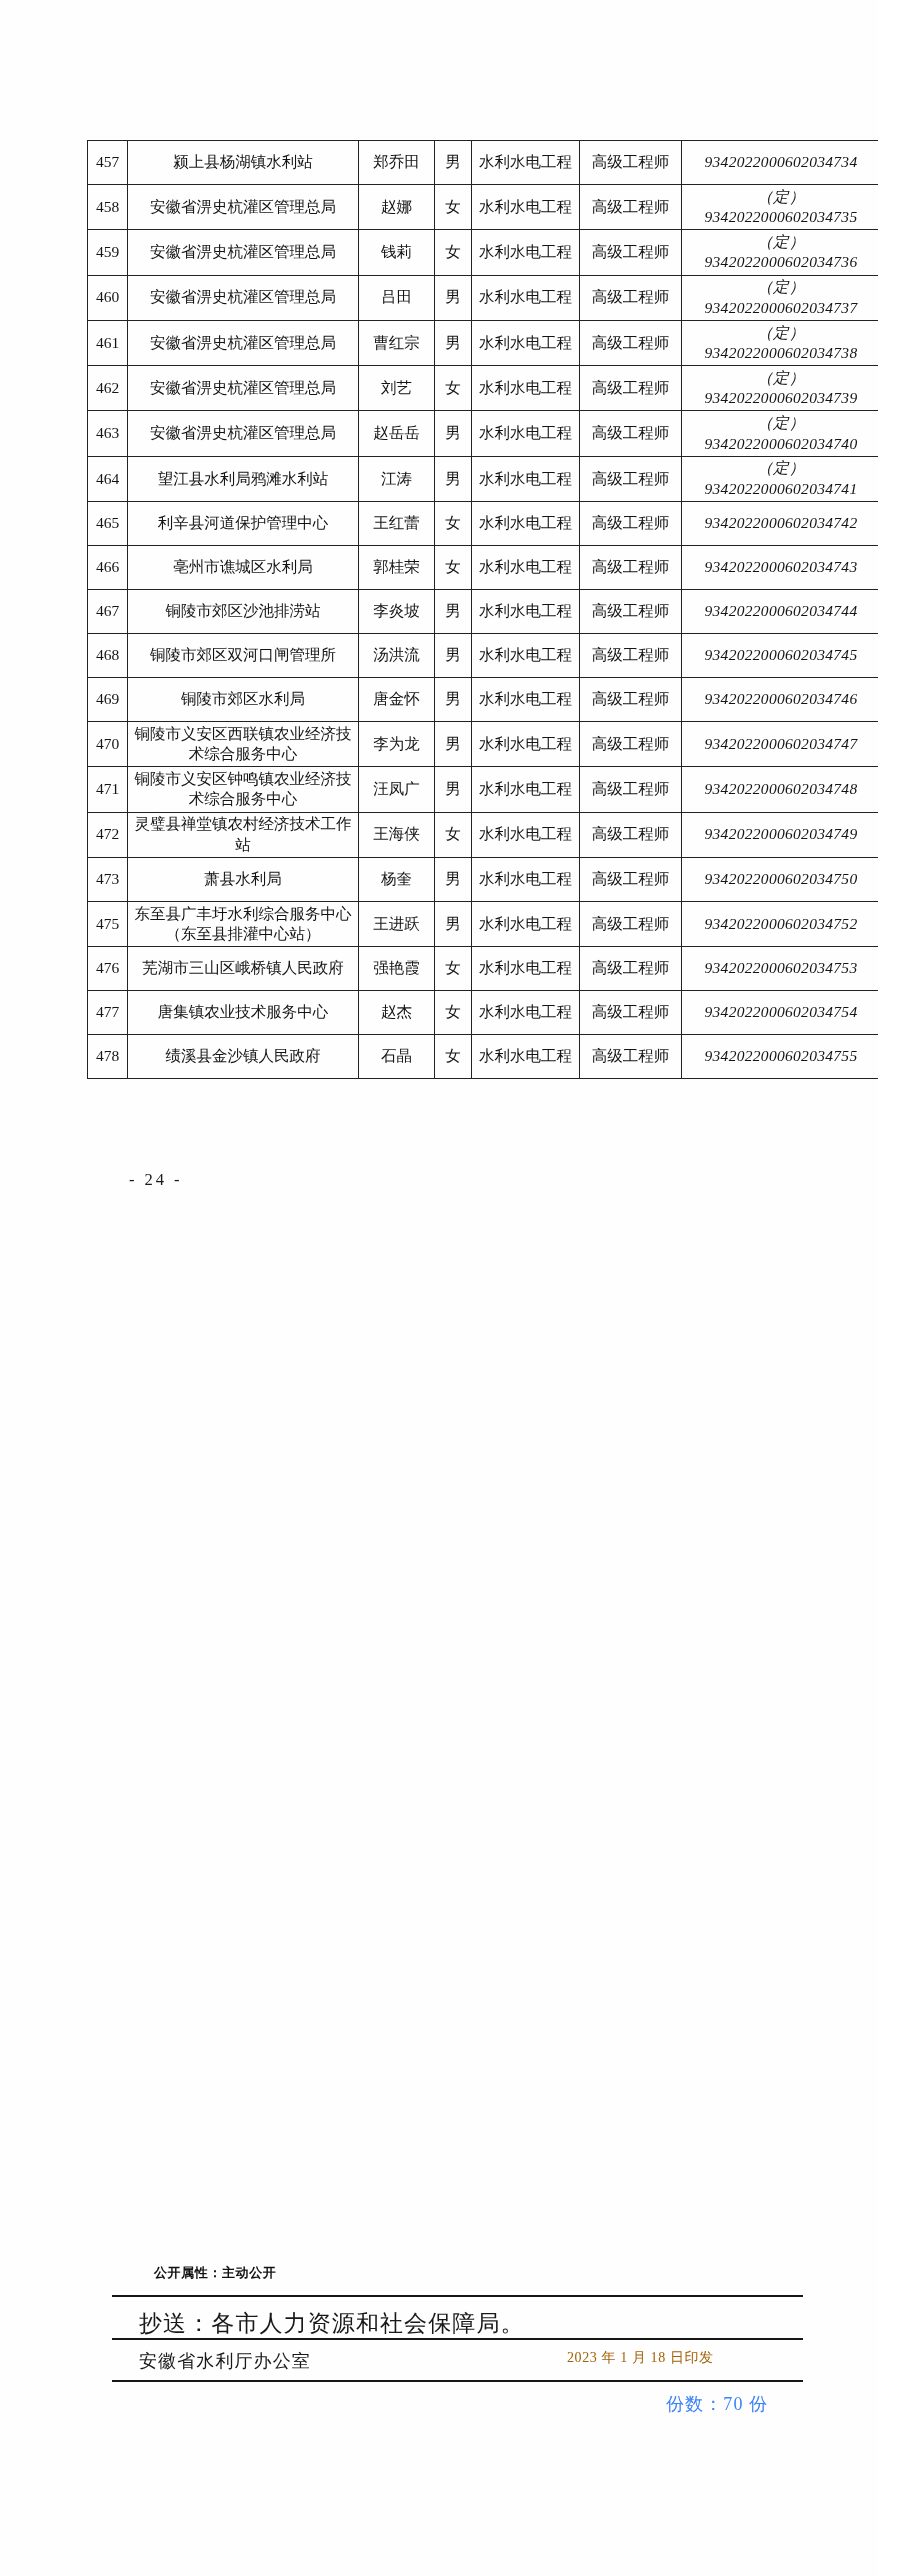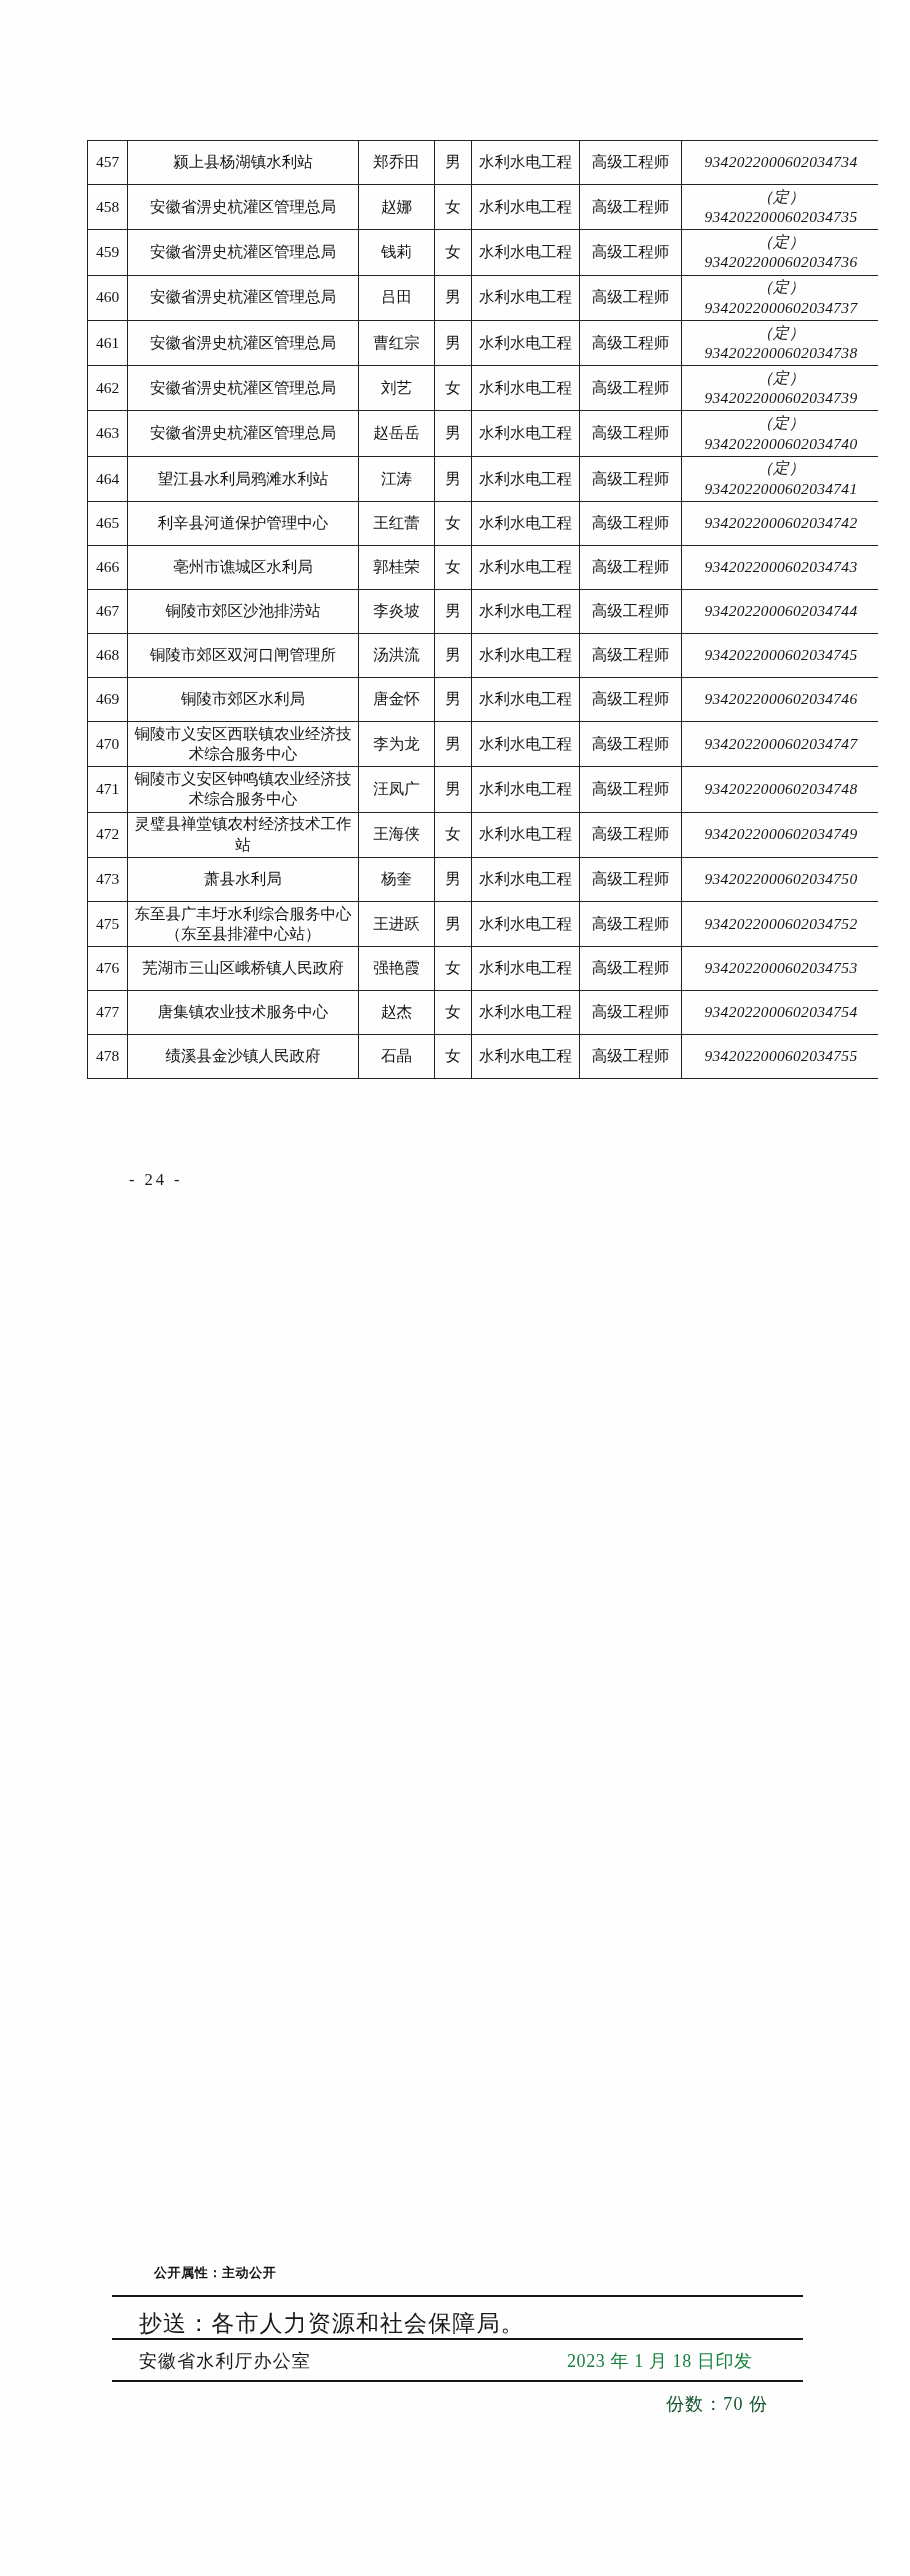--- a/index.html
+++ b/index.html
@@ -61,25 +61,25 @@
   .cc{
     position:absolute;left:139px;top:2308px;
     font-size:23px;letter-spacing:1.1px;color:#181818;
   }
   .issuer{
     position:absolute;left:139px;top:2349px;
     font-size:18px;letter-spacing:1.1px;color:#181818;
   }
   .print-date{
     position:absolute;left:567px;top:2349px;
-    font-size:18px;letter-spacing:0.6px;color:#15803d;
+    font-size:14px;letter-spacing:0.6px;color:#a16207;
   }
   .copies{
     position:absolute;left:666px;top:2392px;
-    font-size:18px;letter-spacing:1.1px;color:#14532d;
+    font-size:18px;letter-spacing:1.1px;color:#3b82f6;
   }
 </style>
 </head>
 <body>
 
 <div class="page">
 
   <table class="roster">
     <colgroup>
       <col class="w-no">

